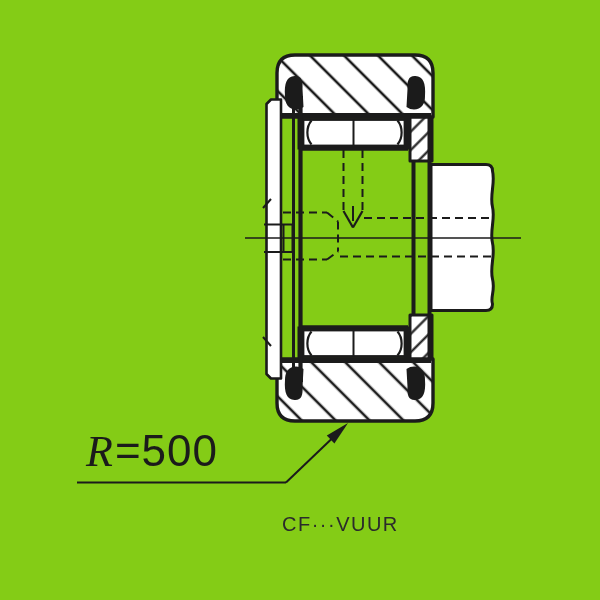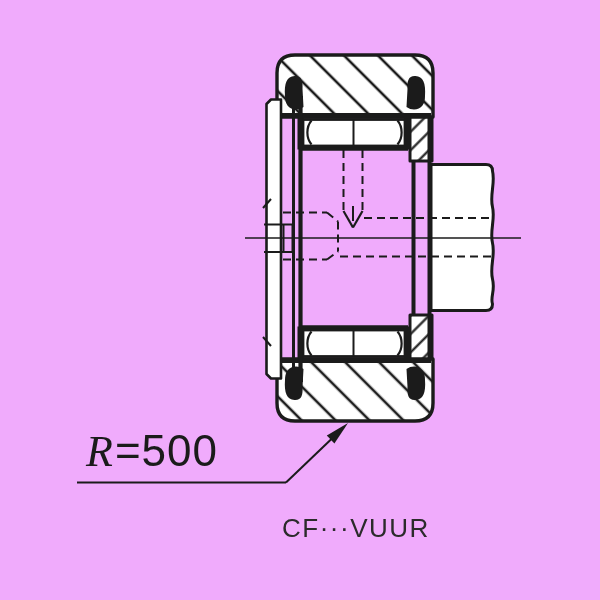--- a/index.html
+++ b/index.html
@@ -1,33 +1,33 @@
 <!DOCTYPE html>
 <html><head>
 <meta charset="utf-8">
 <style>
   html,body{margin:0;padding:0;}
   #stage{
-    position:relative;width:600px;height:600px;background:#f0abfc;
+    position:relative;width:600px;height:600px;background:#84cc16;
     font-family:"Liberation Sans",sans-serif;overflow:hidden;
   }
   #drawing{position:absolute;left:0;top:0;}
   .label-radius{
     position:absolute;left:86px;top:426px;height:50px;
     color:#1b1b1b;font-size:44px;line-height:50px;white-space:nowrap;
   }
   .label-radius .sym{
     font-family:"Liberation Serif",serif;font-style:italic;padding-right:2px;
   }
   .label-radius .val{
     font-family:"Liberation Sans",sans-serif;font-weight:500;letter-spacing:1px;
   }
   .label-caption{
     position:absolute;left:282px;top:513px;
-    color:#2b2b2b;font-size:26px;letter-spacing:1.5px;white-space:nowrap;
+    color:#2b2b2b;font-size:20px;letter-spacing:1.5px;white-space:nowrap;
     font-family:"Liberation Sans",sans-serif;
   }
 </style>
 </head>
 <body>
 
 <div id="stage">
 
   <svg id="drawing" width="600" height="600" viewBox="0 0 600 600">
     <defs>

